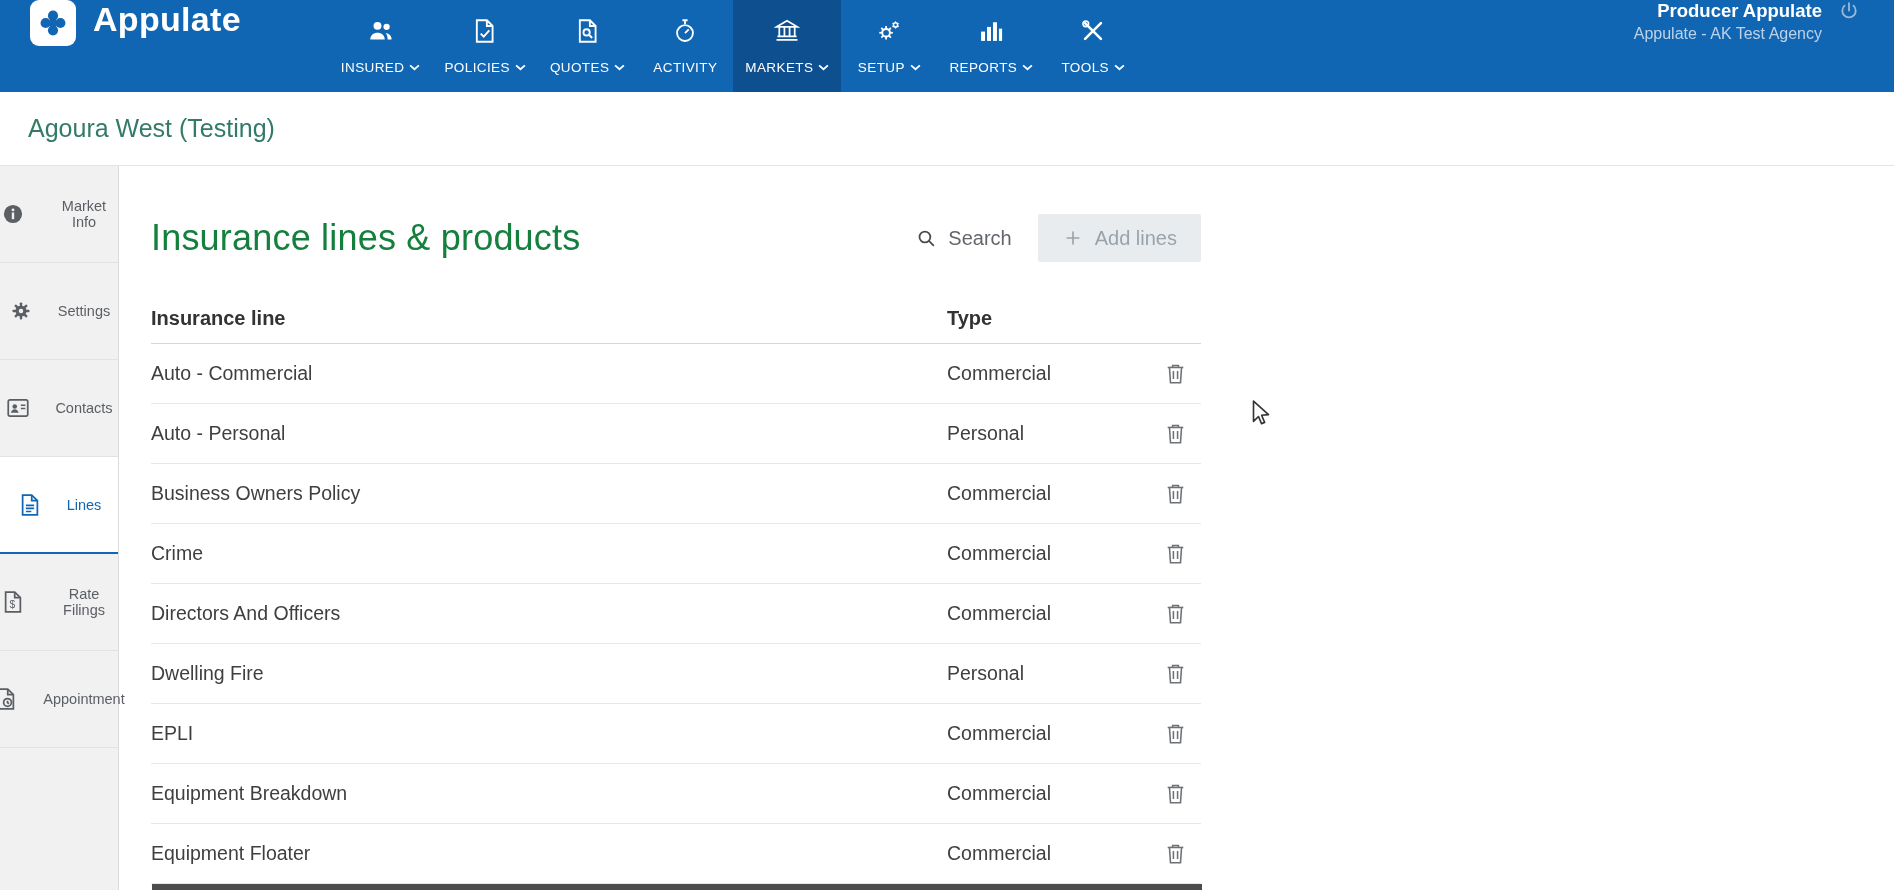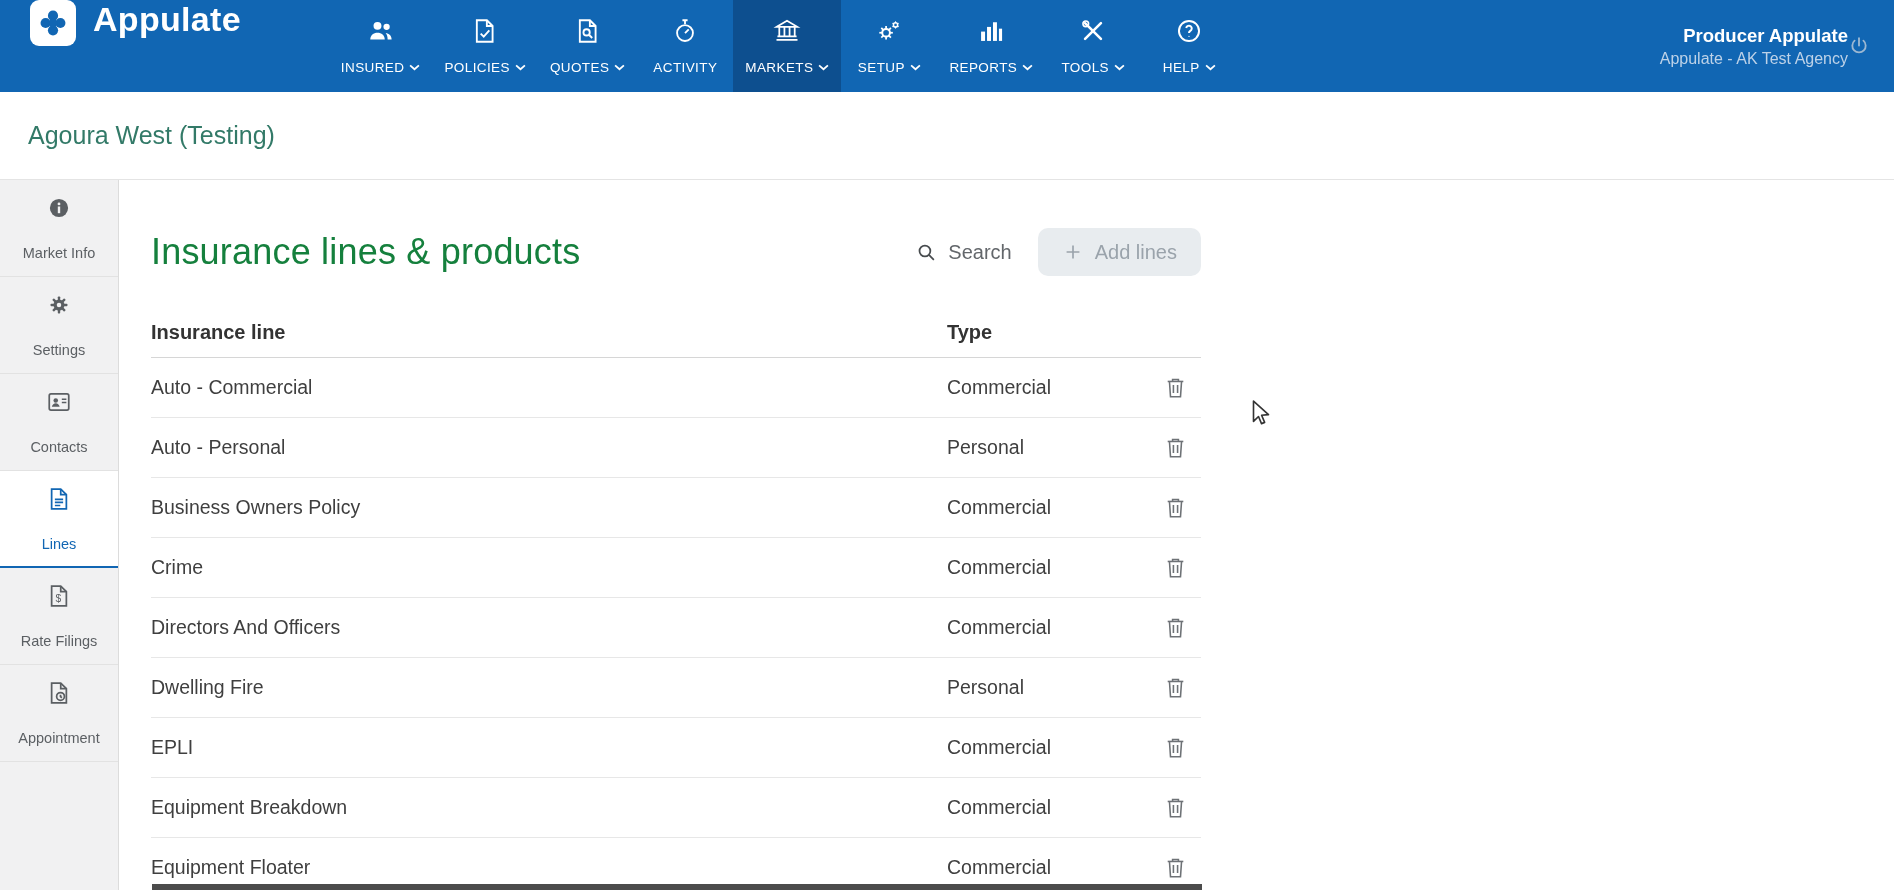--- a/index.html
+++ b/index.html
@@ -20,45 +20,45 @@
   .logo svg{width:34px;height:34px;display:block}
   .brand-name{font-size:34px;font-weight:bold;letter-spacing:.3px}
   .nav{display:flex;margin-left:88px}
   .nav-item{display:flex;flex-direction:column;align-items:center;justify-content:center;gap:15px;padding:0 12px;min-width:96px;cursor:pointer}
   .nav-item.active{background:var(--topnav-active)}
   .nav-icon svg{width:28px;height:28px;display:block}
   .nav-label-row{display:flex;align-items:center;gap:5px}
   .nav-label{font-size:13.5px;letter-spacing:.4px}
   .chev{color:#fff;display:flex}
   .chev svg{width:11px;height:7px;display:block}
-  .user{margin-left:auto;display:flex;align-items:center;padding-right:24px}
+  .user{margin-left:auto;display:flex;align-items:flex-start;gap:16px;padding-right:34px}
   .user-text{text-align:right}
   .user-name{font-size:18.5px;font-weight:bold}
   .user-agency{font-size:16px;color:#bdd2e8;margin-top:3px}
   .power{color:#9db8d2;display:flex;cursor:pointer}
   .power svg{width:22px;height:22px;display:block}
 
   
-  .breadcrumb-bar{height:88px;display:flex;align-items:center;padding-left:28px;font-size:25px;color:var(--teal);border-bottom:1px solid #e4e4e4;background:#fff}
+  .breadcrumb-bar{height:74px;display:flex;align-items:center;padding-left:28px;font-size:25px;color:var(--teal);border-bottom:1px solid #e4e4e4;background:#fff}
 
   
   .body-row{display:flex;height:724px}
   .sidebar{width:119px;background:#f1f1f2;border-right:1px solid #dcdcdc;flex:none}
-  .side-item{height:97px;display:flex;flex-direction:column;align-items:center;justify-content:center;gap:24px;border-bottom:1px solid #e2e2e2;color:#5b5f63;cursor:pointer;text-align:center}
+  .side-item{height:97px;display:flex;flex-direction:row;align-items:center;justify-content:center;gap:24px;border-bottom:1px solid #e2e2e2;color:#5b5f63;cursor:pointer;text-align:center}
   .side-icon svg{width:26px;height:26px;display:block}
   .side-label{font-size:14.5px}
   .side-item.active{background:#fff;color:var(--accent);border-bottom:2px solid var(--accent)}
 
   .main{flex:1;padding:46px 0 0 32px;position:relative}
   .title-row{display:flex;align-items:center;width:1050px;height:52px}
   .main-title{font-size:36px;font-weight:400;color:#15803d;letter-spacing:.2px}
   .actions{margin-left:auto;display:flex;align-items:center;gap:26px}
   .search-btn{display:flex;align-items:center;gap:11px;background:none;border:none;font-size:20px;color:#63676b;cursor:pointer;font-family:inherit}
   .s-icon svg{width:21px;height:21px;display:block}
-  .add-btn{display:flex;align-items:center;gap:11px;background:var(--addbg);border:none;border-radius:10px;height:48px;padding:0 24px;font-size:20px;color:#9aa3ab;cursor:pointer;font-family:inherit}
+  .add-btn{display:flex;align-items:center;gap:11px;background:var(--addbg);border:none;border-radius:2px;height:48px;padding:0 24px;font-size:20px;color:#9aa3ab;cursor:pointer;font-family:inherit}
   .p-icon{color:#9aa3ab;display:flex}
   .p-icon svg{width:22px;height:22px;display:block}
 
   
   .table{margin-top:30px;width:1050px}
   .thead{display:flex;align-items:center;height:50px;border-bottom:1px solid #d6d6d6;font-weight:bold;font-size:20px;color:#333}
   .cell-line{width:796px}
   .cell-type{flex:1}
   .cell-actions{width:52px;display:flex;justify-content:center}
   .trow{display:flex;align-items:center;height:60px;border-bottom:1px solid #e7e7e7;font-size:19.5px;color:#3f3f3f}
@@ -223,37 +223,20 @@
       <div class="nav-item">
     <span class="nav-icon">
           <svg viewBox="0 0 24 24" fill="none" stroke="#fff" stroke-width="2.2" stroke-linecap="round">
             <path d="M5.2 5.2l13.6 13.6"></path>
             <path d="M18.8 5.2L5.2 18.8"></path>
             <circle cx="5.8" cy="5.8" r="2.4" stroke-width="1.4"></circle>
           </svg>
         </span>
     <span class="nav-label-row">
       <span class="nav-label">TOOLS</span>
-      <span class="chev">
-            <svg viewBox="0 0 10 6" fill="none" stroke="currentColor" stroke-width="1.6">
-              <path d="M1 1l4 3.6L9 1"></path>
-            </svg>
-          </span>
-    </span>
-  </div>
-      <div class="nav-item">
-    <span class="nav-icon">
-          <svg viewBox="0 0 24 24" fill="none" stroke="#fff" stroke-width="1.7">
-            <circle cx="12" cy="12" r="8.6"></circle>
-            <path d="M9.6 9.4a2.4 2.4 0 1 1 3.4 2.6c-.8.4-1 .9-1 1.8"></path>
-            <circle cx="12" cy="16.6" r="0.6" fill="#fff" stroke="none"></circle>
-          </svg>
-        </span>
-    <span class="nav-label-row">
-      <span class="nav-label">HELP</span>
       <span class="chev">
             <svg viewBox="0 0 10 6" fill="none" stroke="currentColor" stroke-width="1.6">
               <path d="M1 1l4 3.6L9 1"></path>
             </svg>
           </span>
     </span>
   </div>
     </nav>
   <div class="user">
     <div class="user-text">

